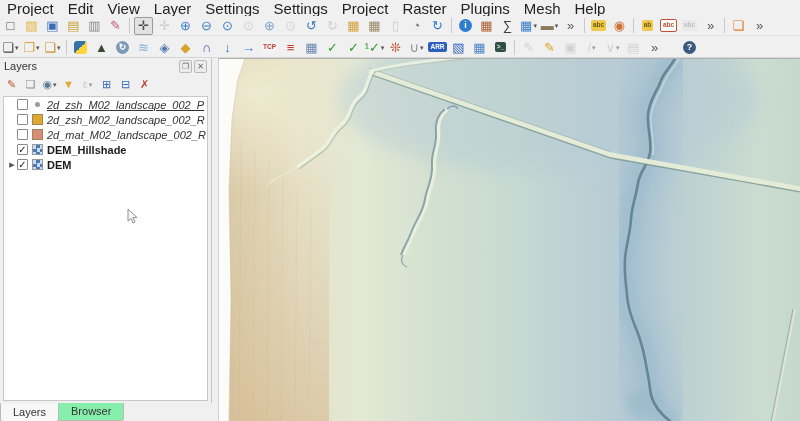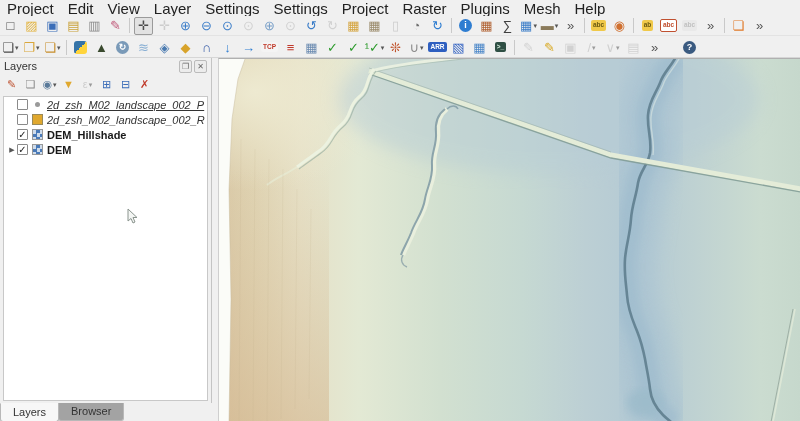--- a/index.html
+++ b/index.html
@@ -60,21 +60,21 @@
        background-size:7px 7px;border:1px solid #999;}
   .lname{white-space:nowrap;color:#1a1a1a;}
   .lname.italic{font-style:italic;color:#333;}
   .lname.underline{text-decoration:underline;}
   .lname.bold{font-weight:bold;}
 
   
   #bottom-tabs{position:absolute;left:0;top:403px;width:212px;height:18px;
         display:flex;align-items:flex-start;background:#f0f0f0;font-size:11px;}
   .btab{padding:2px 12px 3px;border:1px solid #b8b8b8;border-top:none;
-        background:#a3a3a3;color:#333;margin-right:-1px;cursor:default;
+        background:#86efac;color:#333;margin-right:-1px;cursor:default;
         border-radius:0 0 3px 3px;}
   .btab.active{background:#f7f7f7;border-top:1px solid #f7f7f7;}
 
   
   #map{position:absolute;left:218px;top:58px;width:582px;height:363px;
        background:#cfe0d4;border-top:1px solid #b0b0b0;border-left:1px solid #cfcfcf;}
   #map svg{display:block;}
 
   
   #cursor{position:absolute;left:127px;top:208px;width:12px;height:18px;pointer-events:none;}
@@ -362,20 +362,26 @@
           <span class="expander"></span>
           <span class="cbx"></span>
           <span class="lsym point"></span>
           <span class="lname italic underline">2d_zsh_M02_landscape_002_P</span>
         </div>
         <div class="layer-row">
           <span class="expander"></span>
           <span class="cbx"></span>
           <span class="lsym fill" style="background: rgb(224, 168, 46);"></span>
           <span class="lname italic">2d_zsh_M02_landscape_002_R</span>
+        </div>
+        <div class="layer-row">
+          <span class="expander"></span>
+          <span class="cbx"></span>
+          <span class="lsym fill" style="background: rgb(217, 140, 122);"></span>
+          <span class="lname italic">2d_mat_M02_landscape_002_R</span>
         </div>
         <div class="layer-row">
           <span class="expander"></span>
           <span class="cbx">✓</span>
           <span class="lsym raster"></span>
           <span class="lname bold">DEM_Hillshade</span>
         </div>
         <div class="layer-row">
           <span class="expander">▶</span>
           <span class="cbx">✓</span>

